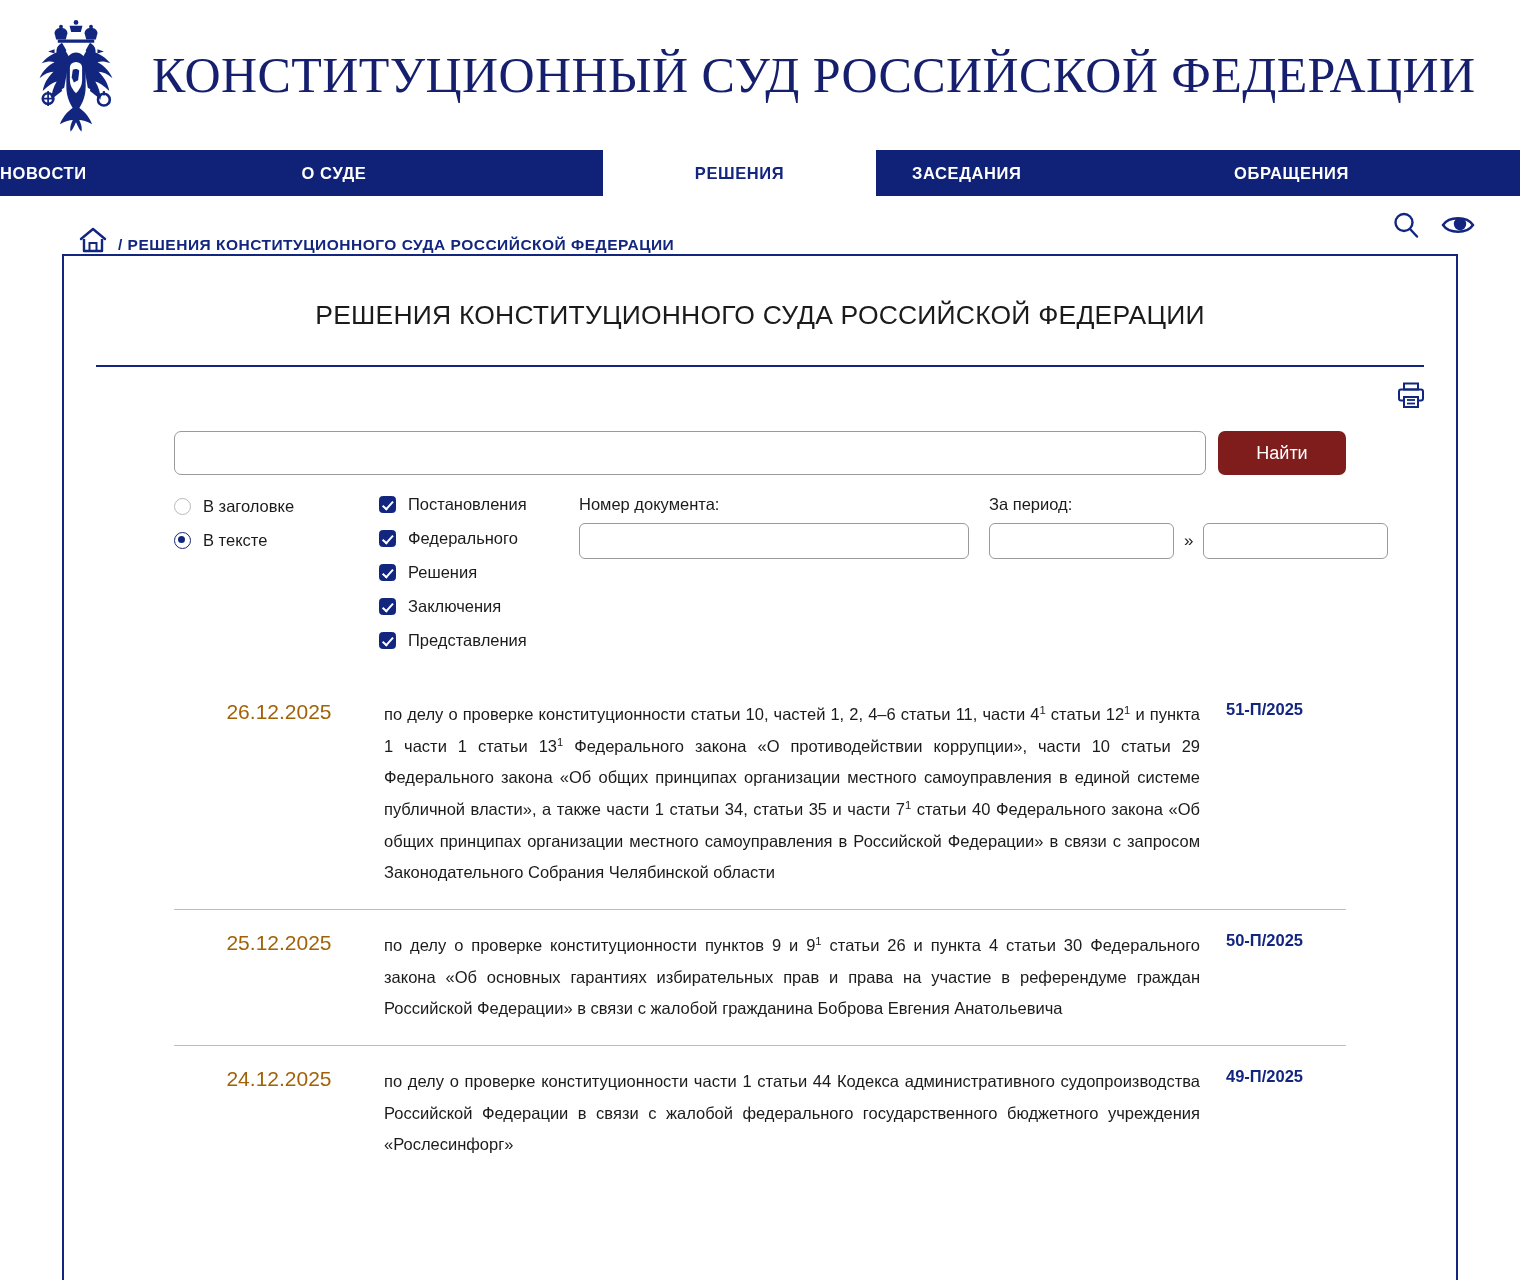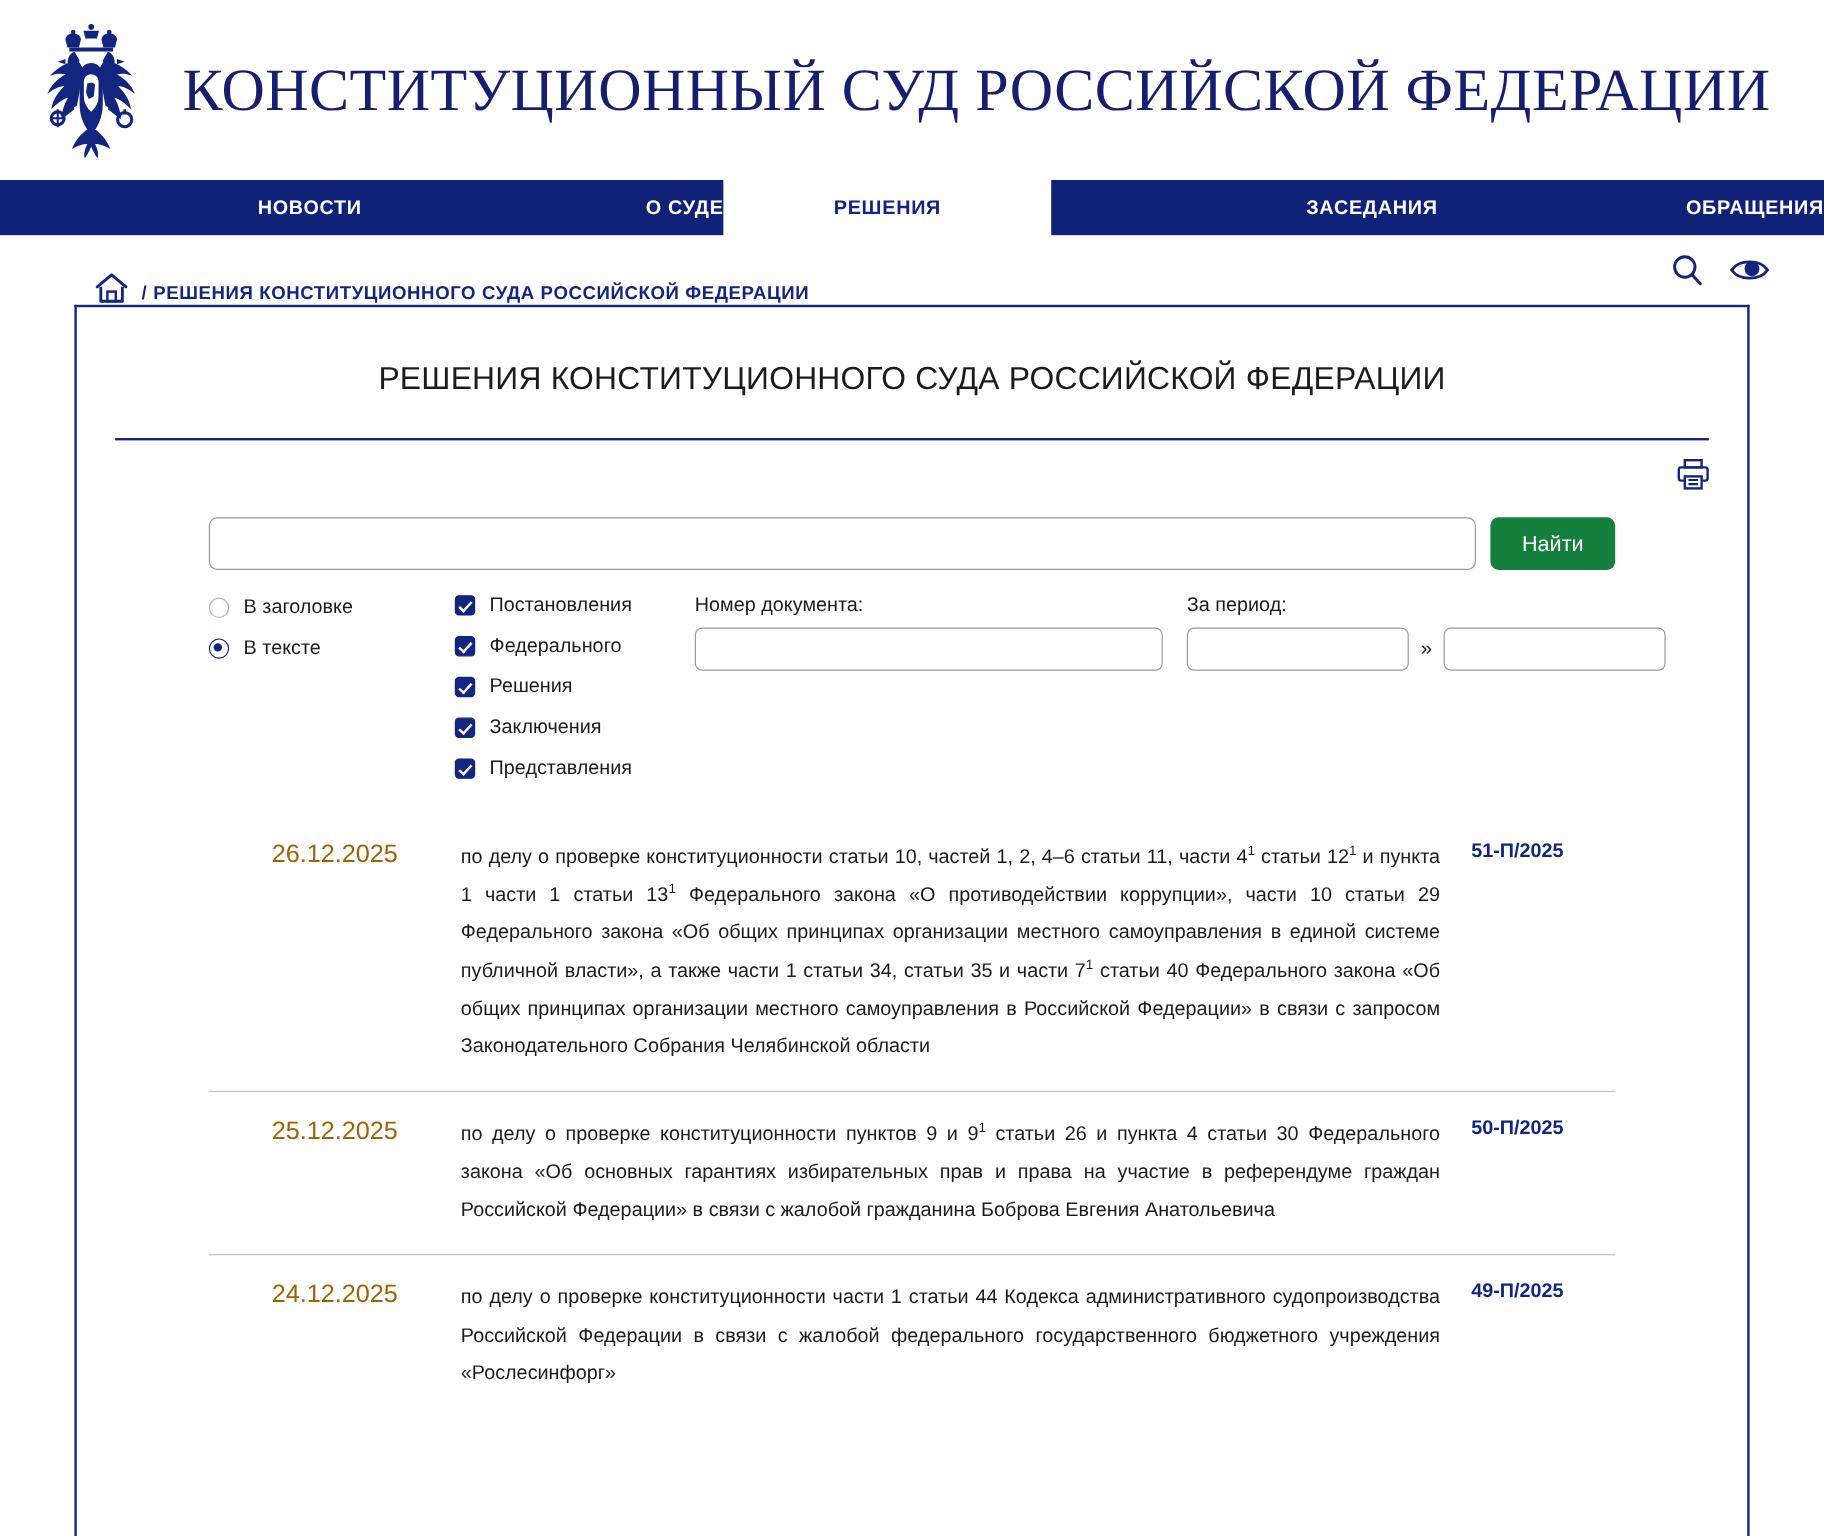--- a/index.html
+++ b/index.html
@@ -39,26 +39,26 @@
   }
   .nav-seg { background: #0f2277; display: flex; align-items: center; }
   .nav-left  { width: 603px; }
   .nav-gap   { width: 273px; background: #ffffff; display:flex; align-items:center; justify-content:center; }
   .nav-right { flex: 1 1 auto; }
   .nav-item {
     color: #ffffff;
     font-size: 16.5px;
     font-weight: 700;
     letter-spacing: 0.6px;
-    text-align: right;
+    text-align: left;
     white-space: nowrap;
     cursor: pointer;
   }
   .nav-left .nav-item  { width: 50%; }
-  .nav-right .nav-item { width: 50%; }
+  .nav-right .nav-item { width: 50%; margin-left: 36px; }
   .nav-item.active { color: #13267f; }
 
   
   .crumbbar {
     height: 58px;
     display: flex;
     align-items: flex-end;
     padding: 0 60px 0 78px;
     position: relative;
   }
@@ -116,22 +116,22 @@
     height: 44px;
     border: 1px solid #9a9a9a;
     border-radius: 7px;
     background: #fff;
     font-size: 16px;
     padding: 0 10px;
     font-family: "Liberation Sans", sans-serif;
     outline: none;
   }
   .find-btn {
-    width: 104px; height: 44px;
-    background: #15803d;
+    width: 128px; height: 44px;
+    background: #7f1d1d;
     color: #ffffff;
     border: none;
     border-radius: 7px;
     font-size: 18px;
     font-family: "Liberation Sans", sans-serif;
     cursor: pointer;
   }
 
   .filters {
     display: flex;

